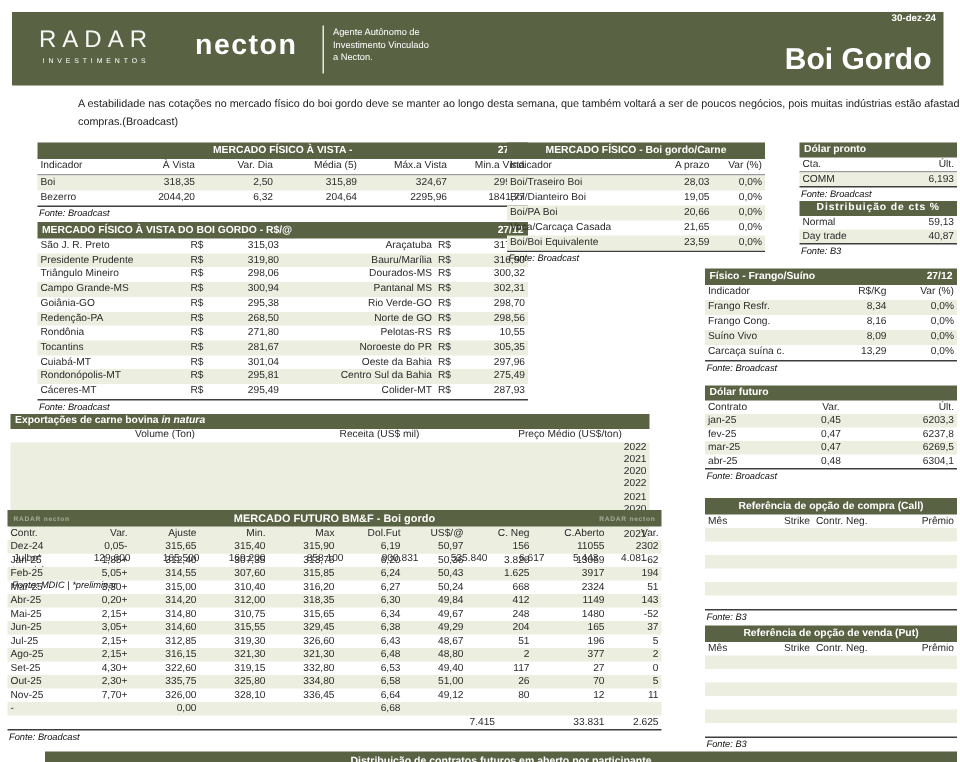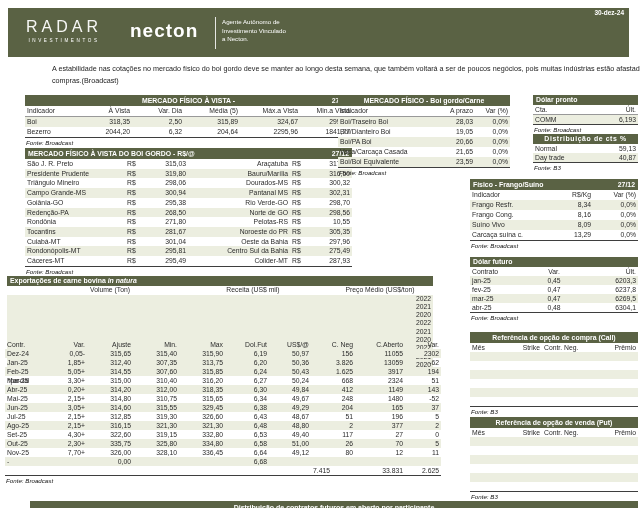--- a/index.html
+++ b/index.html
@@ -126,20 +126,21 @@
     <div class="radar-word">RADAR</div>
     <div class="radar-sub">INVESTIMENTOS</div>
   </div>
   <div class="necton-word">necton</div>
   <div class="banner-divider"></div>
   <div class="agent-text">
     <div>Agente Autônomo de</div>
     <div>Investimento Vinculado</div>
     <div>a Necton.</div>
   </div>
+  <div class="report-title">Boi Gordo</div>
 </div>
 
 <div class="abs intro">A estabilidade nas cotações no mercado físico do boi gordo deve se manter ao longo desta semana, que também voltará a ser de poucos negócios, pois muitas indústrias estão afastadas das compras.(Broadcast)</div>
 
 <div class="panel t1">
   <div class="bar">
     <span class="bar-title center">MERCADO FÍSICO À VISTA -</span>
     <span class="bar-date">27/12</span>
   </div>
   <div class="hrow">
@@ -303,20 +304,25 @@
         <div class="td">6.617</div>
         <div class="td">5.443</div>
         <div class="td">4.081</div>
       </div>
     </div>
   <div class="note tbody-border">*parcial</div>
   <div class="fonte">Fonte: MDIC  |  *preliminar</div>
 </div>
 
 <div class="panel t4">
+  <div class="bar">
+    <span class="mini-logos l"><span>RADAR</span> <span>necton</span></span>
+    <span class="bar-title center">MERCADO FUTURO BM&amp;F - Boi gordo</span>
+    <span class="mini-logos r"><span>RADAR</span> <span>necton</span></span>
+  </div>
   <div class="hrow">
       <div class="td">Contr.</div>
       <div class="td">Var.</div>
       <div class="td">Ajuste</div>
       <div class="td">Min.</div>
       <div class="td">Max</div>
       <div class="td">Dol.Fut</div>
       <div class="td">US$/@</div>
       <div class="td">C. Neg</div>
       <div class="td">C.Aberto</div>

